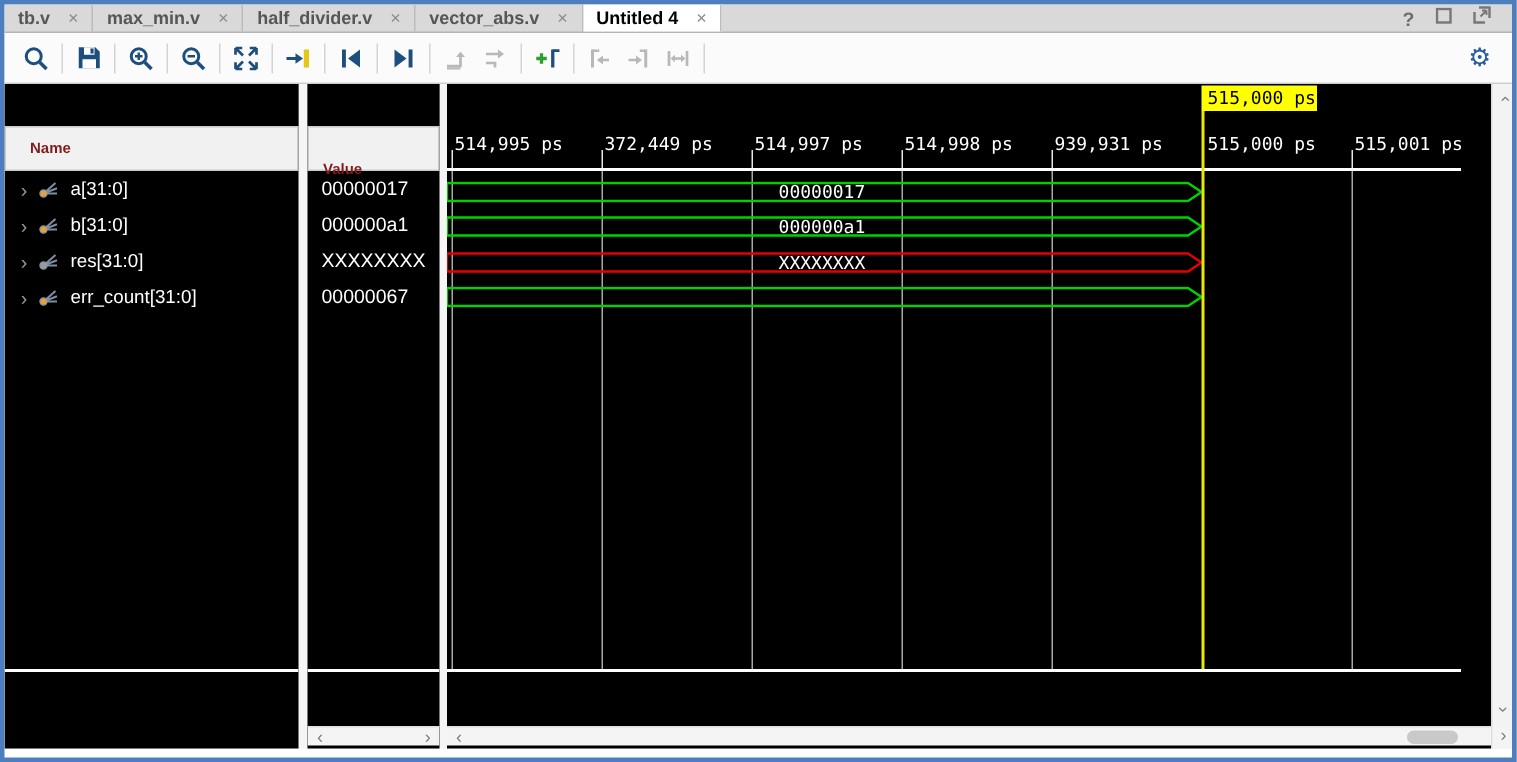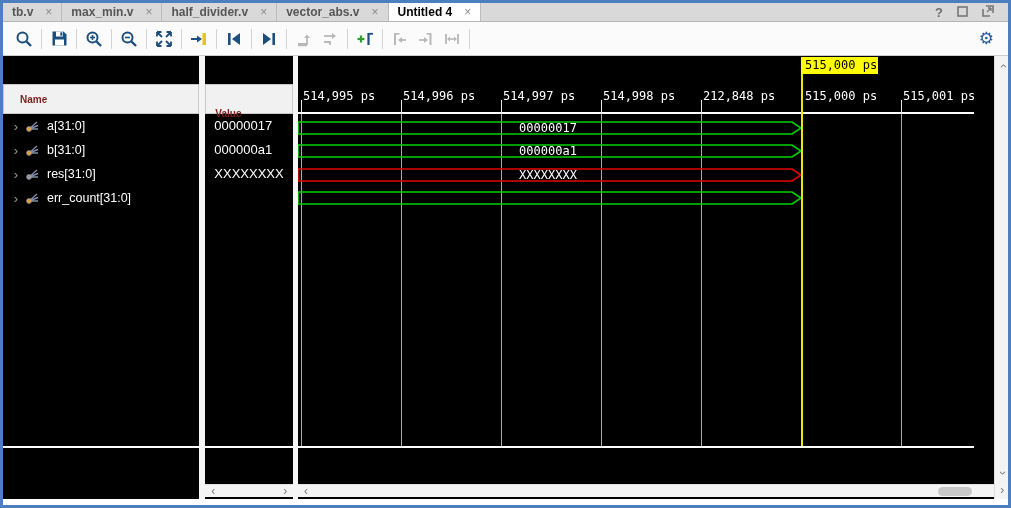--- a/index.html
+++ b/index.html
@@ -290,38 +290,39 @@
 
     <div class="panel vals">
       <div class="topstrip"></div>
       <div class="colhead">
         <span style="padding-left:9px;margin-top:28px;">Value</span>
       </div>
       <div class="rows">
         <div class="vrow">00000017</div>
         <div class="vrow">000000a1</div>
         <div class="vrow">XXXXXXXX</div>
+        <div class="vrow">00000067</div>
       </div>
       <div class="hline"></div>
       <div class="hscroll">
         <span class="harrow" style="left:2px;">‹</span>
         <span class="harrow" style="right:2px;">›</span>
       </div>
     </div>
 
     <div class="gapcol2"></div>
 
     <div class="panel waves">
       <div class="cursorlabel mono">515,000 ps</div>
 
       <div class="ticklabel mono" style="left:5px;">514,995 ps</div>
-      <div class="ticklabel mono" style="left:105px;">514,996 ps</div>
+      <div class="ticklabel mono" style="left:105px;">372,449 ps</div>
       <div class="ticklabel mono" style="left:205px;">514,997 ps</div>
       <div class="ticklabel mono" style="left:305px;">514,998 ps</div>
-      <div class="ticklabel mono" style="left:405px;">212,848 ps</div>
+      <div class="ticklabel mono" style="left:405px;">939,931 ps</div>
       <div class="ticklabel mono" style="left:507px;">515,000 ps</div>
       <div class="ticklabel mono" style="left:605px;text-align:center;">515,001 ps</div>
 
       <div class="tickmark" style="left:3px;"></div>
       <div class="tickmark" style="left:103px;"></div>
       <div class="tickmark" style="left:203px;"></div>
       <div class="tickmark" style="left:303px;"></div>
       <div class="tickmark" style="left:403px;"></div>
       <div class="tickmark" style="left:603px;"></div>
 

